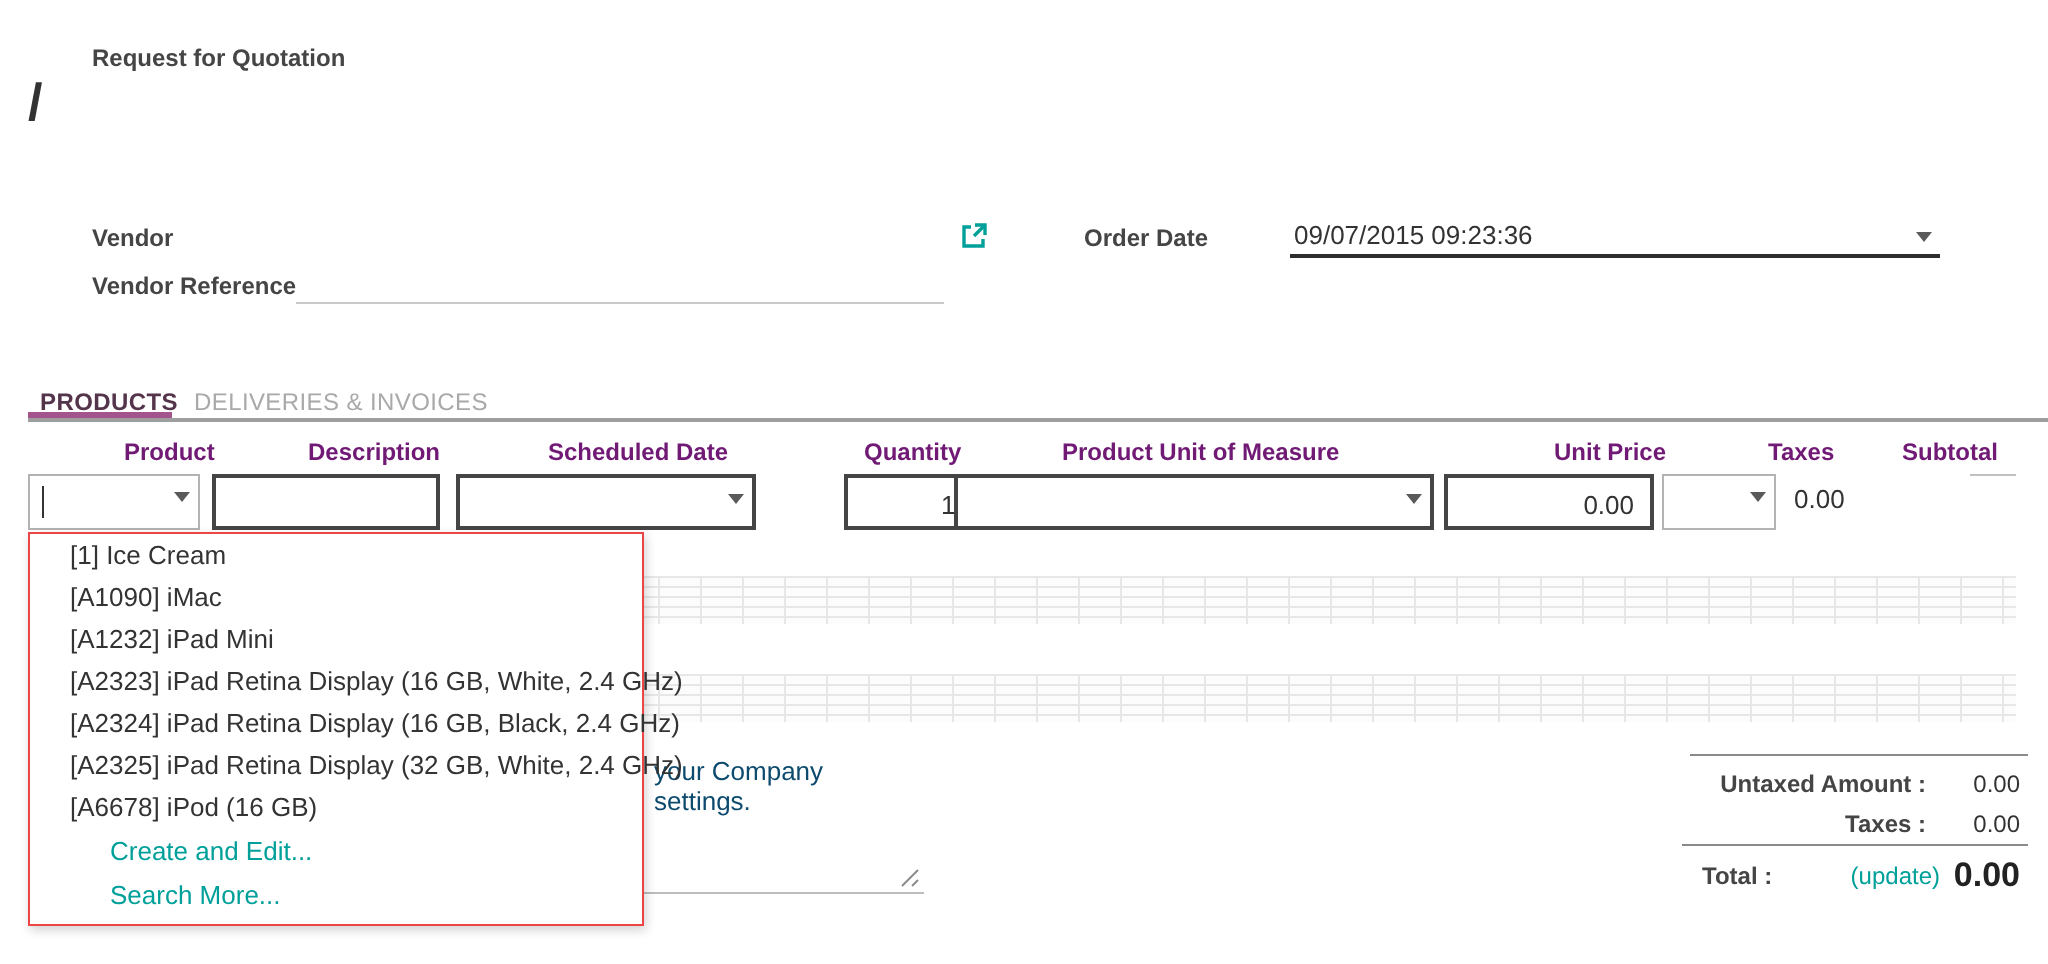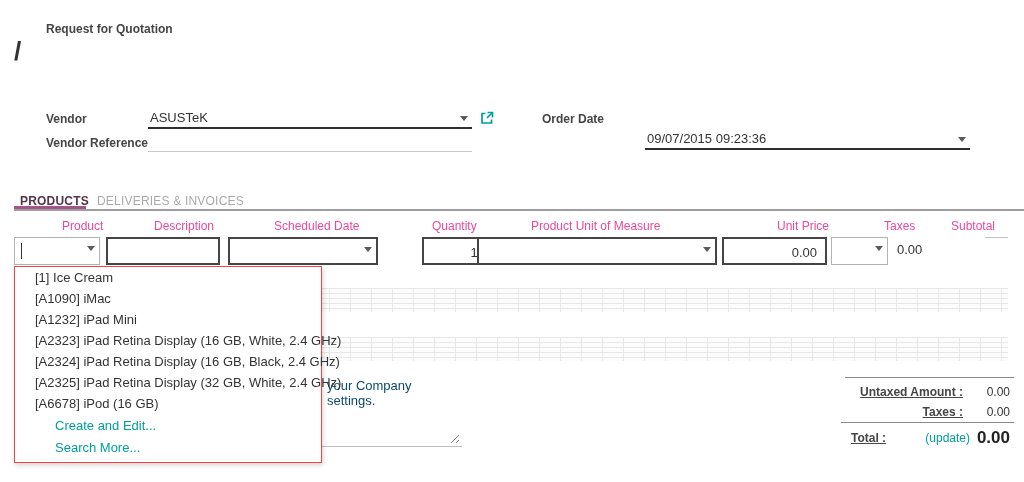--- a/index.html
+++ b/index.html
@@ -31,21 +31,21 @@
 
   #external-link { left:479px; top:110px; width:16px; height:16px; cursor:pointer; }
 
   
   #tab-products { left:20px; top:194px; font-size:12px; font-weight:bold; color:#54344a; letter-spacing:.2px; }
   #tab-deliveries { left:97px; top:194px; font-size:12px; color:#a9a9a9; letter-spacing:.2px; }
   #tab-active-underline { left:14px; top:206px; width:72px; height:3px; background:#a3548c; }
   #tabs-rule { left:14px; top:209px; width:1010px; height:2px; background:#9e9e9e; }
 
   
-  .th { position:absolute; top:219px; font-size:12px; font-weight:normal; color:#ec4899;padding-left:44px; }
+  .th { position:absolute; top:219px; font-size:12px; font-weight:bold; color:#701a75;padding-left:44px; }
   #th-product { left:18px; } #th-description { left:110px; } #th-scheduled { left:230px; }
   #th-quantity { left:388px; } #th-uom { left:487px; } #th-unitprice { left:733px; }
   #th-taxes { left:840px; } #th-subtotal { left:907px; }
 
   
   .cell { position:absolute; top:237px; height:28px; background:#fff; }
   .cell.dark { border:2px solid #454545; }
   .cell.light { border:1px solid #b3b3b3; }
   .cell .num { position:absolute; right:8px; top:6px; font-size:13px; color:#333; }
   #cell-product { left:14px; width:86px; }
@@ -69,21 +69,21 @@
   #band-1 { top:288px; } #band-2 { top:337px; }
 
   
   #notes-area { left:14px; top:372px; width:448px; height:75px; border-bottom:1px solid #bdbdbd; }
   #notes-placeholder { position:absolute; left:313px; top:6px; font-size:13px; color:#0c4a6e; }
   #notes-resize { position:absolute; right:2px; bottom:2px; width:12px; height:12px; }
 
   
   #totals-rule-top { left:845px; top:377px; width:169px; height:1px; background:#8a8a8a; }
   #totals-rule-mid { left:841px; top:422px; width:173px; height:1px; background:#8a8a8a; }
-  .tot-lbl { position:absolute; font-size:12px; font-weight:bold; color:#454545; text-align:right;text-decoration:underline; }
+  .tot-lbl { position:absolute; font-size:12px; font-weight:bold; color:#454545; text-align:right; }
   .tot-val { position:absolute; font-size:12px; color:#333; text-align:right; width:46px; }
   #untaxed-label { left:845px; top:385px; width:118px; }
   #untaxed-value { left:964px; top:385px; }
   #taxes-label   { left:845px; top:405px; width:118px; }
   #taxes-value   { left:964px; top:405px; }
   #total-label   { left:851px; top:431px; text-align:left; }
   #update-link   { left:920px; top:431px; width:50px; font-size:12px; color:#00a09a; text-align:right; cursor:pointer; }
   #total-value   { left:964px; top:428px; font-size:17px; font-weight:bold; color:#222; width:46px; text-align:right; }
 
   
@@ -94,24 +94,20 @@
 </style>
 </head>
 <body>
 
 <div id="screen">
 
   <div class="abs lbl" id="record-type">Request for Quotation</div>
   <div class="abs" id="record-name">/</div>
 
   <div class="abs lbl" id="vendor-label">Vendor</div>
-  <div class="abs combo field-underline-dark" id="vendor-box">
-    <span class="text">ASUSTeK</span>
-    <span class="caret"></span>
-  </div>
   <svg class="abs" id="external-link" viewBox="0 0 16 16">
     <path d="M6.5 3.5 H3 V13 H12.5 V9.5" fill="none" stroke="#00a09a" stroke-width="1.7"></path>
     <path d="M8.5 2.5 H13.5 V7.5" fill="none" stroke="#00a09a" stroke-width="1.7"></path>
     <path d="M13 3 L8 8" fill="none" stroke="#00a09a" stroke-width="1.7"></path>
   </svg>
 
   <div class="abs lbl" id="vendorref-label">Vendor Reference</div>
   <div class="abs field-underline-light" id="vendorref-box"></div>
 
   <div class="abs lbl" id="orderdate-label">Order Date</div>

